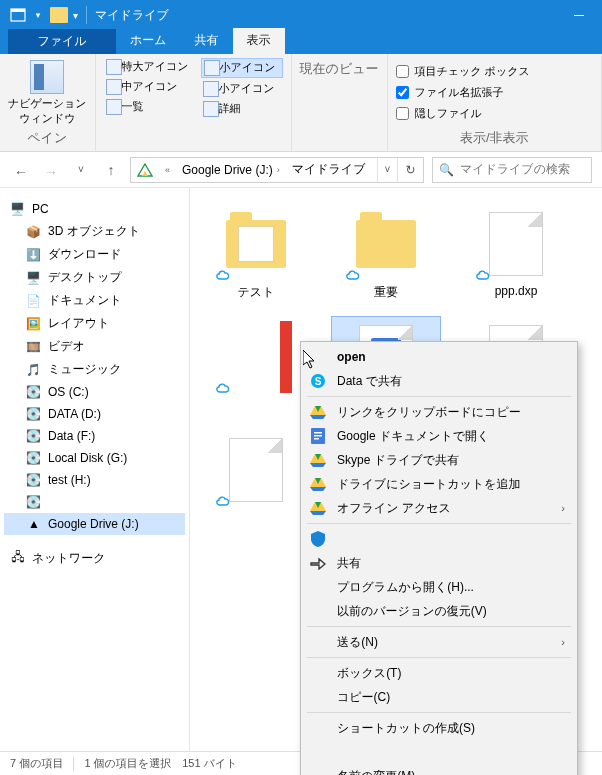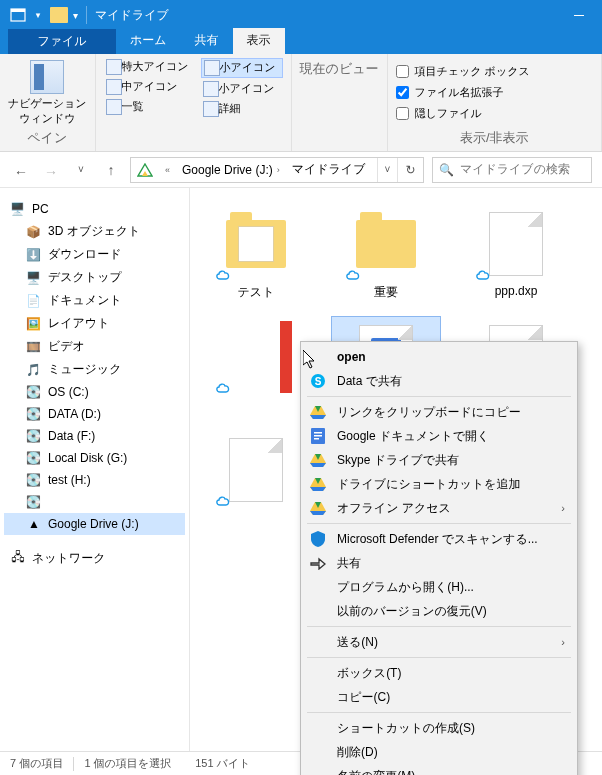--- a/index.html
+++ b/index.html
@@ -383,21 +383,21 @@
         </div>
         <div></div>
       </div>
     </div>
 </div>
 
 <div class="status">
   <span>7 個の項目</span>
   <span class="sep"></span>
   <span>1 個の項目を選択</span>
-  <span style="margin-left:20px;">151 バイト</span>
+  <span style="margin-left:7px;">151 バイト</span>
 </div>
 
 <div class="cursor">
   <svg width="16" height="20">
       <polygon points="0,0 0,15 4,12 7,18 9,17 6,11 11,11" fill="#fff" stroke="#000" stroke-width="1"></polygon>
     </svg>
 </div>
 
 <div class="ctx">
   <div class="row">
@@ -466,21 +466,20 @@
       <span class="txt">オフライン アクセス</span>
       <span class="arrow">›</span>
     </div>
   <hr>
   <div class="row">
       <span class="ic">
         <svg width="14" height="16">
           <path d="M7 0 L14 3 V8 C14 12 11 15 7 16 C3 15 0 12 0 8 V3 Z" fill="#1883d7"></path>
         </svg>
       </span>
-      <span class="txt">Microsoft Defender でスキャンする...</span>
     </div>
   <div class="row">
       <span class="ic">
         <svg width="16" height="14">
           <path d="M1 7 L9 7 L9 3 L15 8 L9 13 L9 9 L1 9 Z" fill="none" stroke="#333" stroke-width="1.3"></path>
         </svg>
       </span>
       <span class="txt">共有</span>
     </div>
   <div class="row">
@@ -506,20 +505,19 @@
       <span class="ic"></span>
       <span class="txt">コピー(C)</span>
     </div>
   <hr>
   <div class="row">
       <span class="ic"></span>
       <span class="txt">ショートカットの作成(S)</span>
     </div>
   <div class="row">
       <span class="ic"></span>
-      <span class="txt">削除(D)</span>
     </div>
   <div class="row">
       <span class="ic"></span>
       <span class="txt">名前の変更(M)</span>
     </div>
 
 </div>
 
 </body></html>

